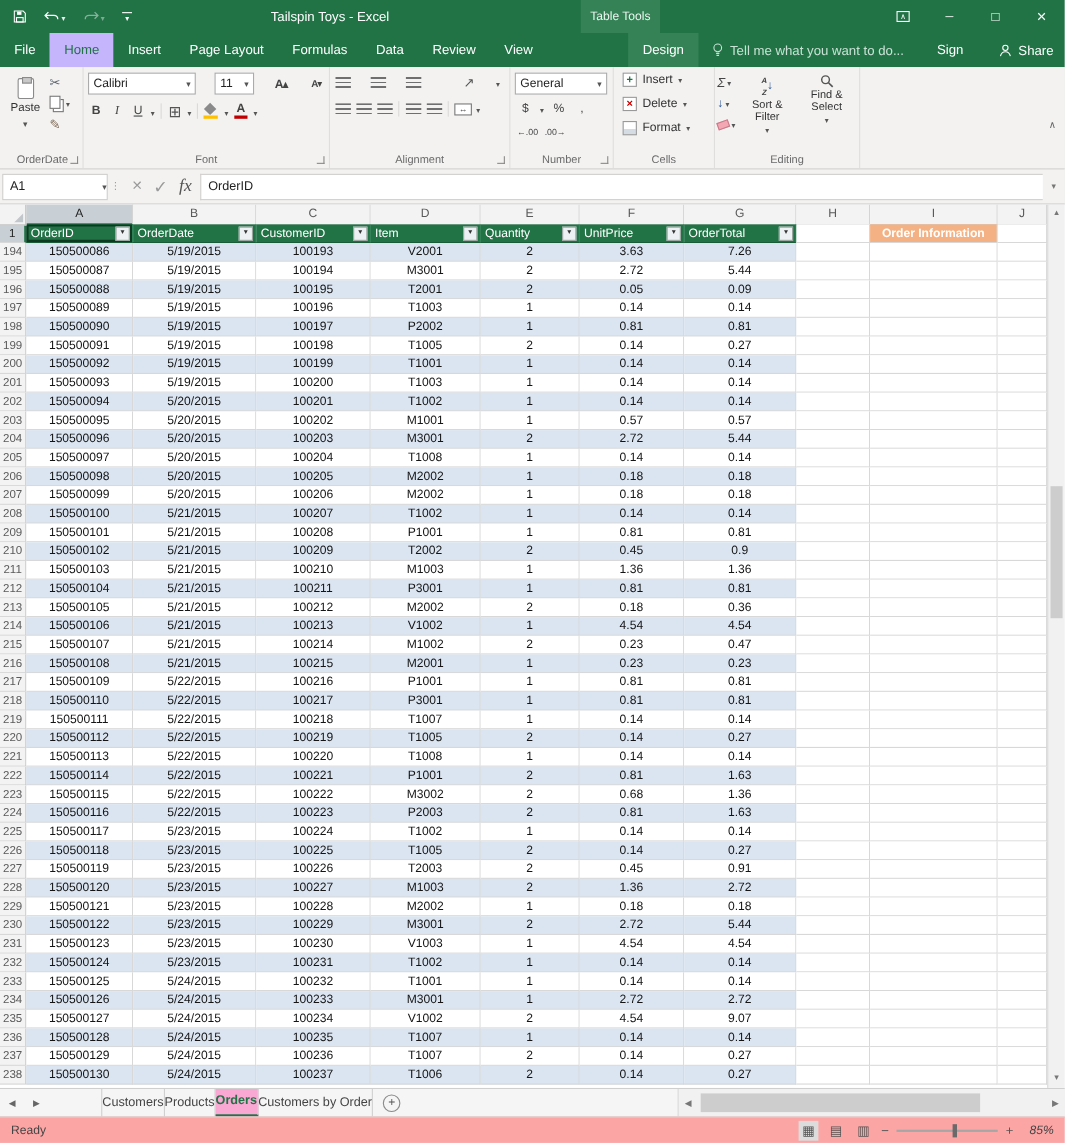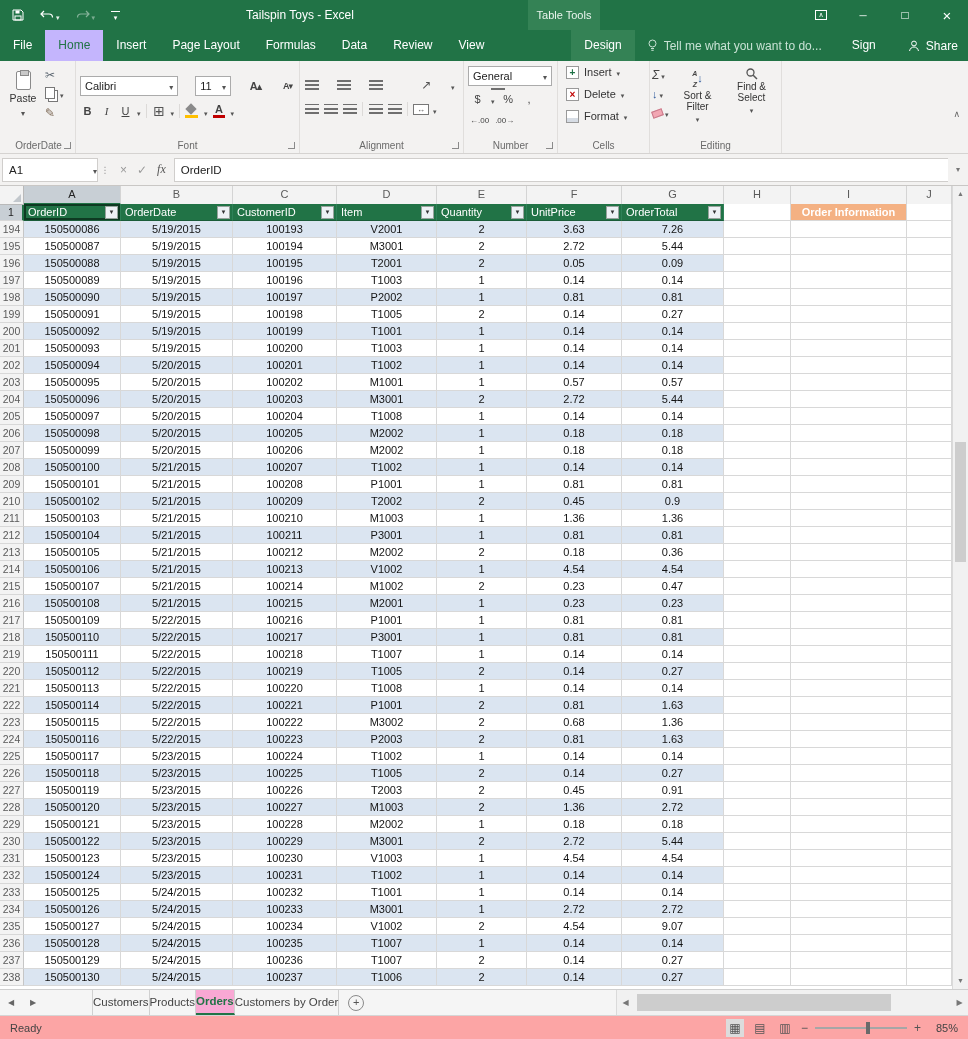--- a/index.html
+++ b/index.html
@@ -34,21 +34,21 @@
   .tr-right{margin-left:auto;display:flex;align-items:stretch;}
   .signin{line-height:31px;color:#fff;font-size:12px;padding:0 18px;}
   .share{display:flex;align-items:center;gap:6px;color:#fff;font-size:12px;padding:0 14px;}
 
   
   .ribbon{height:93px;background:#F3F2F1;border-bottom:1px solid #D5D3D1;display:flex;flex:none;position:relative;padding-left:2px;}
   .rgroup{position:relative;border-right:1px solid #E0DEDC;display:flex;flex-direction:column;padding-bottom:16px;flex:none;}
   .rg-label{position:absolute;bottom:2px;left:0;right:0;text-align:center;font-size:10px;color:#6a6a6a;}
   .launcher{position:absolute;right:4px;bottom:4px;width:7px;height:7px;border-right:1px solid #8a8a8a;border-bottom:1px solid #8a8a8a;}
   .g-clip{width:74px;}.g-font{width:224px;}.g-align{width:164px;}.g-num{width:94px;}.g-styles{width:172px;}.g-cells{width:92px;}.g-edit{width:132px;}
-  .row1{display:flex;align-items:center;gap:17px;margin:15px 4px 3px;}
+  .row1{display:flex;align-items:center;gap:17px;margin:5px 4px 3px;}
   .row2{display:flex;align-items:center;gap:4px;margin:3px 4px;}
   .tbt{min-width:15px;height:16px;display:inline-flex;align-items:center;justify-content:center;font-size:11px;color:#444;}
   .caret::before{content:"▾";font-size:8px;color:#555;}
   .caret.tiny::before{font-size:7px;}
   .vsep{width:1px;height:14px;background:#DCDAD8;margin:0 1px;}
   .combo{background:#fff;border:1px solid #ABABAB;height:20px;display:flex;align-items:center;font-size:11px;color:#222;padding:0 4px;}
   .combo .cv{flex:1;white-space:nowrap;overflow:hidden;}
   .font-name{width:106px;}.font-size{width:38px;}
   .clip-flex{display:flex;align-items:center;gap:4px;margin:4px 3px;}
   .big-btn{width:36px;display:flex;flex-direction:column;align-items:center;gap:2px;font-size:10.5px;color:#333;padding-top:2px;}
@@ -100,21 +100,21 @@
   .collapse-ribbon{position:absolute;right:8px;bottom:34px;font-size:9px;color:#666;}
   .collapse-ribbon::before{content:"∧";}
 
   
   .fxbar{height:32px;background:#F3F2F1;border-bottom:1px solid #C9C7C5;display:flex;align-items:center;flex:none;}
   .namebox{width:96px;height:24px;background:#fff;border:1px solid #D0CECC;margin-left:2px;display:flex;align-items:center;font-size:11.5px;color:#222;padding-left:6px;}
   .namebox .nb-v{flex:1;}
   .nb-div{width:14px;text-align:center;color:#999;font-size:9px;}
   .nb-div::before{content:"⋮";}
   .fx-btns{display:flex;align-items:center;gap:10px;padding:0 8px;}
-  .fxb{font-size:12px;color:#9a9a9a;}
+  .fxb{font-size:16px;color:#9a9a9a;}
   .fxb.fn{font-style:italic;color:#555;font-family:"Liberation Serif","DejaVu Serif",serif;}
   .g-x::before{content:"×";}
   .g-check::before{content:"✓";}
   .fx-input{flex:1;height:24px;background:#fff;border:1px solid #D0CECC;border-right:none;display:flex;align-items:center;font-size:11.5px;color:#222;padding-left:6px;}
   .fx-expand{width:20px;text-align:center;color:#777;font-size:8px;}
   .fx-expand::before{content:"▾";}
 
   
   .grid-area{flex:1;position:relative;background:#fff;overflow:hidden;}
   .sheet{width:952px;}
@@ -155,21 +155,21 @@
   .hscroll{margin-left:auto;display:flex;align-items:center;width:352px;background:#F1F1F1;border-left:1px solid #DADADA;}
   .hs-btn{width:17px;text-align:center;font-size:8px;color:#777;}
   .hs-l::before{content:"◀";}
   .hs-r::before{content:"▶";}
   .hs-track{flex:1;height:100%;position:relative;}
   .hs-thumb{position:absolute;left:3px;top:4px;bottom:4px;width:80%;background:#CDCDCD;}
 
   
   .statusbar{height:24px;background:#fca5a5;border-top:1px solid #D5D5D5;display:flex;align-items:center;flex:none;}
   .status-text{padding-left:10px;font-size:11px;color:#444;}
-  .sb-right{margin-left:auto;display:flex;align-items:center;gap:7px;padding-right:10px;}
+  .sb-right{margin-left:auto;display:flex;align-items:center;gap:7px;padding-right:10px;font-style:italic;}
   .view-ic{font-size:12px;color:#555;width:18px;height:18px;display:flex;align-items:center;justify-content:center;}
   .view-ic.active{background:#DCDCDC;}
   .v-normal::before{content:"▦";}
   .v-layout::before{content:"▤";}
   .v-break::before{content:"▥";}
   .zoom-minus{font-size:12px;color:#555;}
   .zoom-minus::before{content:"−";}
   .zoom-plus{font-size:12px;color:#555;}
   .zoom-plus::before{content:"+";}
   .zoom-slider{width:92px;height:14px;position:relative;}

